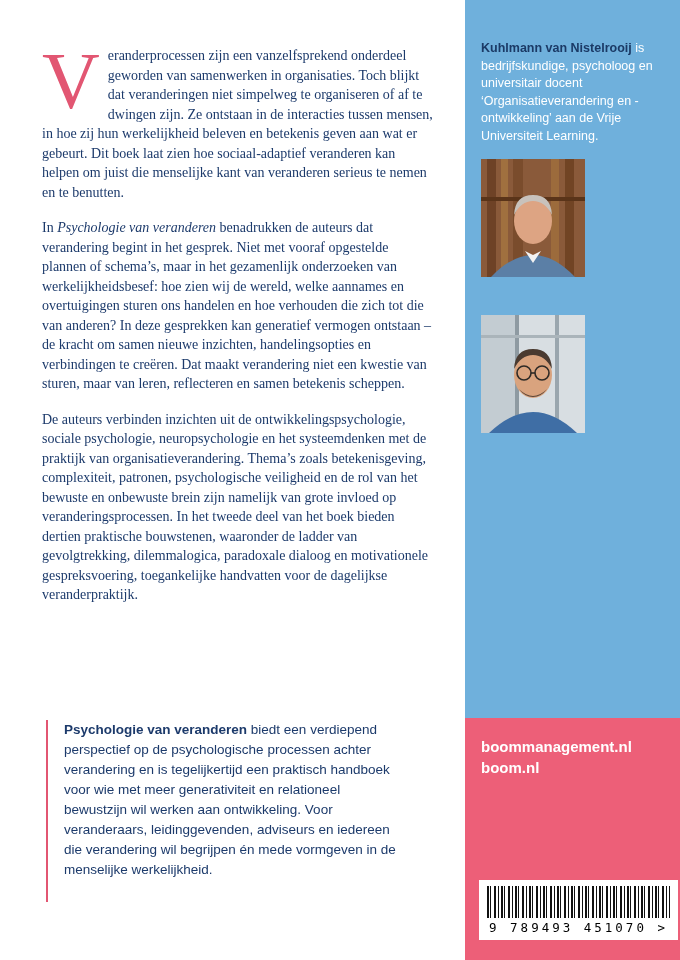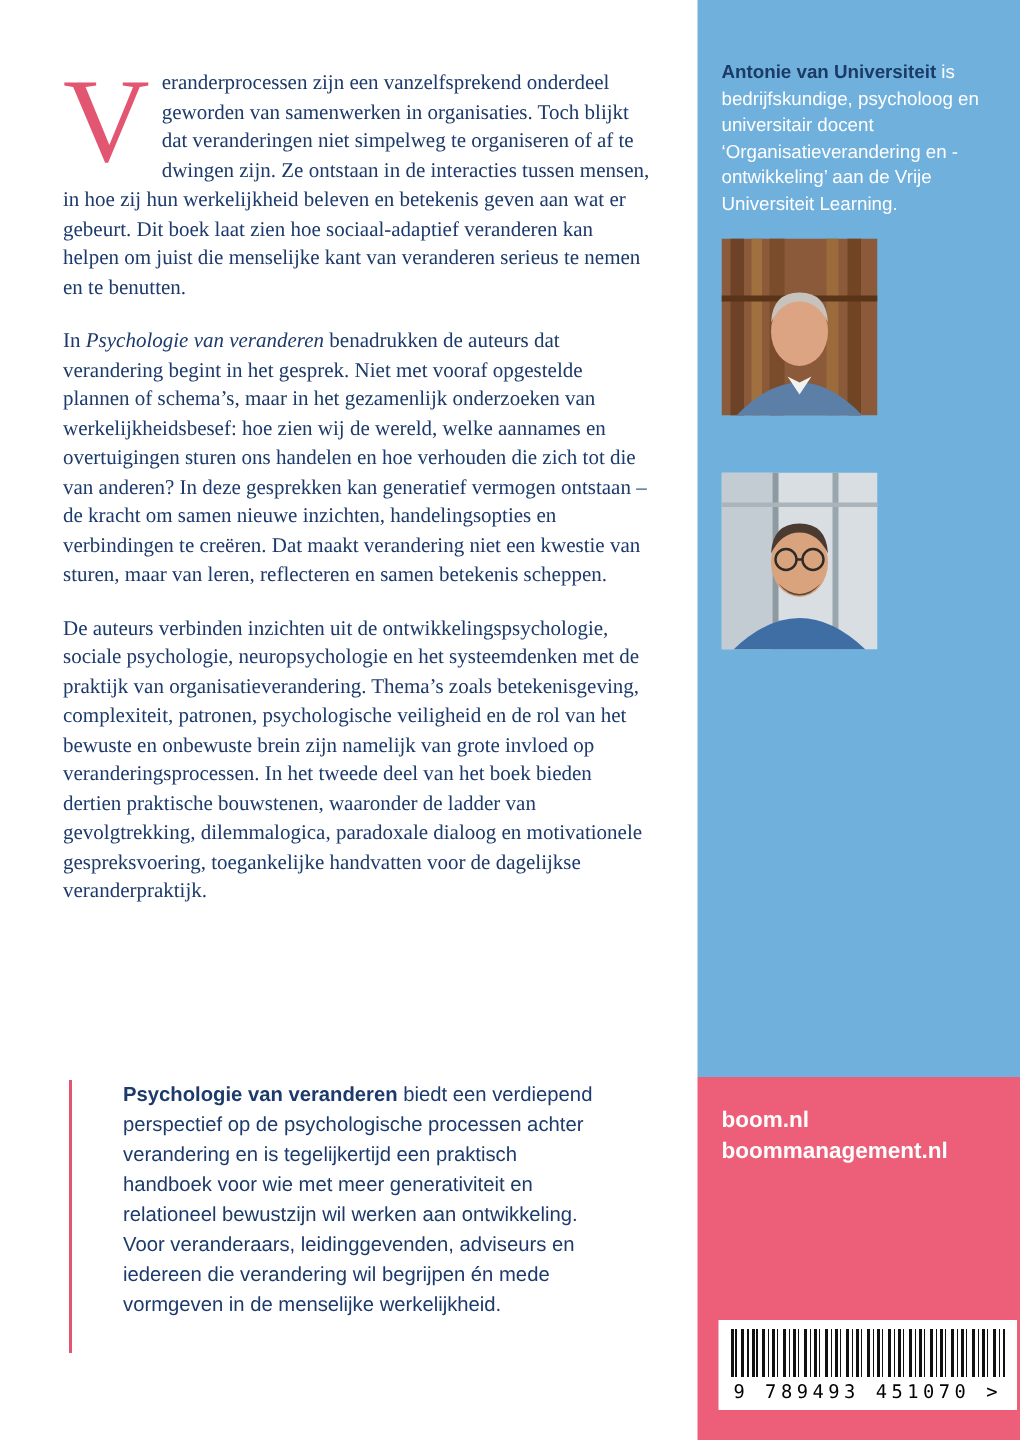--- a/index.html
+++ b/index.html
@@ -9,21 +9,21 @@
   
   .main{position:absolute;left:0;top:0;width:465px;height:960px;background:#ffffff;
         box-sizing:border-box;padding:46px 31px 0 42px;color:#1c3a6b;}
   .main p{font-size:14px;line-height:19.5px;margin:0 0 16px 0;text-align:left;}
   .dropcap{float:left;font-size:80px;line-height:62px;color:#e25672;
            padding:4px 8px 0 0;font-family:"Liberation Serif",serif;}
   .book-title-italic{font-style:italic;}
 
   
   .blurb{position:absolute;left:46px;top:720px;width:356px;box-sizing:border-box;
-         border-left:2px solid #e25672;padding-left:34px;
+         border-left:2px solid #e25672;padding-left:16px;
          font-family:"Liberation Sans",sans-serif;font-size:13.5px;line-height:20px;
          color:#1c3a6b;min-height:182px;}
   .blurb .lead{font-weight:bold;}
 
   
   .sidebar{position:absolute;left:465px;top:0;width:215px;height:718px;background:#6fb0dc;
            box-sizing:border-box;padding:40px 18px 0 16px;
            font-family:"Liberation Sans",sans-serif;font-size:12.5px;line-height:17.5px;
            color:#ffffff;}
   .author-name{color:#1b3a66;font-weight:bold;}
@@ -63,21 +63,21 @@
     <p>De auteurs verbinden inzichten uit de ontwikkelingspsychologie, sociale psychologie, neuropsychologie en het systeemdenken met de praktijk van organisatieverandering. Thema’s zoals betekenisgeving, complexiteit, patronen, psychologische veiligheid en de rol van het bewuste en onbewuste brein zijn namelijk van grote invloed op veranderingsprocessen. In het tweede deel van het boek bieden dertien praktische bouwstenen, waaronder de ladder van gevolgtrekking, dilemmalogica, paradoxale dialoog en motivationele gespreksvoering, toegankelijke handvatten voor de dagelijkse veranderpraktijk.</p>
   </div>
 
   <div class="blurb">
     <span class="lead">Psychologie van veranderen</span><span> biedt een verdiepend perspectief op de psychologische processen achter verandering en is tegelijkertijd een praktisch handboek voor wie met meer generativiteit en relationeel bewustzijn wil werken aan ontwikkeling. Voor veranderaars, leidinggevenden, adviseurs en iedereen die verandering wil begrijpen én mede vormgeven in de menselijke werkelijkheid.</span>
   </div>
 
   <div class="sidebar">
 
     <p class="bio">
-      <span class="author-name">Antonie van Universiteit</span><span> is bedrijfskundige, psycholoog en universitair docent ‘Organisatieverandering en -ontwikkeling’ aan de Vrije Universiteit Learning.</span>
+      <span class="author-name">Kuhlmann van Nistelrooij</span><span> is bedrijfskundige, psycholoog en universitair docent ‘Organisatieverandering en -ontwikkeling’ aan de Vrije Universiteit Learning.</span>
     </p>
 
     <span class="photo">
       <svg viewBox="0 0 104 118" xmlns="http://www.w3.org/2000/svg">
         <rect x="0" y="0" width="104" height="118" fill="#8a5a3a"></rect>
         <rect x="6" y="0" width="9" height="118" fill="#6e4226"></rect>
         <rect x="20" y="0" width="7" height="118" fill="#a0703f"></rect>
         <rect x="32" y="0" width="10" height="118" fill="#7a4c2c"></rect>
         <rect x="70" y="0" width="8" height="118" fill="#9c6b3c"></rect>
         <rect x="84" y="0" width="9" height="118" fill="#714424"></rect>
@@ -103,22 +103,22 @@
         <path d="M38 74 Q52 88 66 74 Q60 82 52 82 Q44 82 38 74 Z" fill="#5a4638"></path>
         <circle cx="43" cy="58" r="7" fill="none" stroke="#2e2a26" stroke-width="1.6"></circle>
         <circle cx="61" cy="58" r="7" fill="none" stroke="#2e2a26" stroke-width="1.6"></circle>
         <line x1="50" y1="58" x2="54" y2="58" stroke="#2e2a26" stroke-width="1.6"></line>
       </svg>
     </span>
 
   </div>
 
   <div class="footer">
+    <p class="site">boommanagement.nl</p>
     <p class="site">boom.nl</p>
-    <p class="site">boommanagement.nl</p>
 
     <div class="barcode-box">
       <div class="bars"></div>
       <div class="barcode-number">9 789493 451070 &gt;</div>
     </div>
   </div>
 
 </div>
 
 </body></html>

